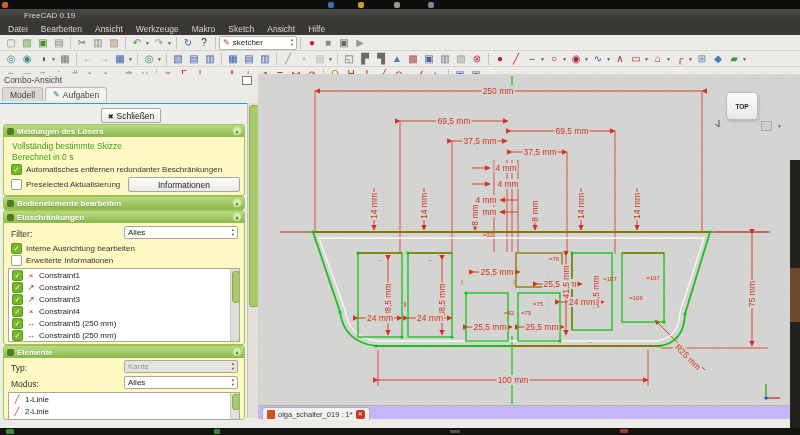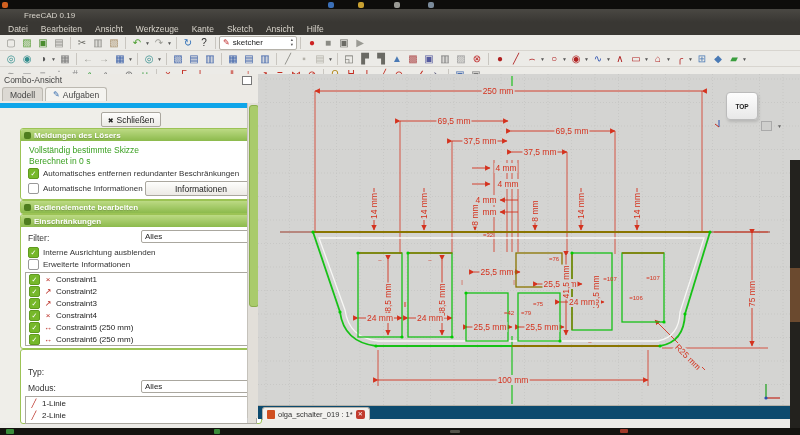--- a/index.html
+++ b/index.html
@@ -30,27 +30,27 @@
   .spin i::before{content:"▴";font-style:normal;}
   .spin b::before{content:"▾";font-weight:normal;}
   
   #panel{left:0;top:74px;width:258px;height:344px;background:#eceae5;border-right:1px solid #aaa79f;}
   #panel-title{left:4px;top:1px;font-size:8.5px;color:#444;}
   #float-ico{right:6px;top:2px;width:8px;height:7px;border:1px solid #777;background:#fff;}
   #tabs{left:2px;top:13px;height:16px;display:flex;gap:2px;}
   .tab{font-size:8.5px;color:#444;padding:2px 7px;border:1px solid #bcb9b1;border-bottom:none;
        border-radius:3px 3px 0 0;background:#dcd9d3;height:14px;box-sizing:border-box;display:flex;gap:3px;align-items:center;}
   .tab.active{background:#f4f3ef;}
-  #panel-body{left:0;top:29px;width:247px;height:315px;background:#efeee9;border-top:5px solid #0ea5e9;}
+  #panel-body{left:0;top:29px;width:247px;height:315px;background:#efeee9;border-top:1px solid #0ea5e9;}
   #panel-sb{left:247px;top:29px;width:11px;height:315px;background:#e2dfd9;border-left:1px solid #c5c2bb;}
   .sbthumb{position:absolute;left:1px;width:8px;background:#a9cb6b;border:1px solid #8aad4e;border-radius:3px;}
   .btn{background:linear-gradient(#fdfdfc,#eceae5);border:1px solid #aaa79f;border-radius:2px;
        font-size:8.5px;color:#222;display:flex;align-items:center;justify-content:center;gap:3px;}
   .xico::before{content:"✖";font-size:7px;}
-  .sect{left:20px;width:240px;border:1px solid #9cc355;border-radius:3px;background:#ffffff;}
+  .sect{left:3px;width:240px;border:1px solid #9cc355;border-radius:3px;background:#fef9c3;}
   .sect-h{position:absolute;left:0;top:0;right:0;height:12px;display:flex;align-items:center;gap:3px;
           background:linear-gradient(#bcda84,#8cba4c);border-radius:2px 2px 0 0;
           color:#fff;font-weight:bold;font-size:8px;padding:0 3px;text-shadow:0 1px 1px #00000033;}
   .sq::before{content:"";display:block;width:7px;height:7px;background:#4e7d1e;border-radius:2px;}
   .coll{margin-left:auto;width:8px;height:8px;border-radius:4px;background:#d7e8b0;color:#4a6f1e;
         font-size:5px;line-height:8px;text-align:center;}
   .coll::before{content:"▴";}
   .gtxt{position:absolute;left:8px;font-size:8.5px;color:#3aa021;}
   .cbrow{position:absolute;left:7px;display:flex;align-items:center;gap:4px;font-size:8px;color:#333;}
   .cb{width:9px;height:9px;border:1px solid #999;background:#fff;border-radius:2px;flex:none;}
@@ -70,21 +70,21 @@
   #dimlabels{position:absolute;left:0;top:0;width:542px;height:331px;pointer-events:none;}
   .dlab{position:absolute;font-size:8.5px;color:#d4321e;background:#d4d4d2;padding:0 1px;white-space:nowrap;}
   .clab{position:absolute;font-size:6px;color:#d4321e;white-space:nowrap;}
   #navcube{right:42px;top:18px;width:30px;height:26px;background:linear-gradient(#fdfdfd,#e8e8e8);
            border:1px solid #bbb;border-radius:4px;color:#222;font-size:6.5px;font-weight:bold;
            display:flex;align-items:center;justify-content:center;box-shadow:1px 2px 3px #00000022;}
   #minicube{right:28px;top:47px;width:9px;height:8px;background:#cfcfcd;border:1px solid #aaa;}
   #minicube-caret{right:18px;top:49px;font-size:5px;color:#666;}
   #navaxis{right:76px;top:40px;width:10px;height:10px;}
   
-  #tabbar{left:258px;top:405px;width:542px;height:13px;background:#0c4a6e;border-top:1px solid #b5b2aa;}
+  #tabbar{left:258px;top:405px;width:542px;height:13px;background:#c4b5fd;border-top:1px solid #b5b2aa;}
   #doctab{position:absolute;left:4px;top:1px;height:12px;background:#f2f1ee;border:1px solid #b5b2aa;
           border-bottom:none;border-radius:3px 3px 0 0;display:flex;align-items:center;gap:3px;
           font-size:7.5px;color:#333;padding:0 4px;}
   #doctab .fcico{width:8px;height:9px;background:#d05020;border-radius:1px;}
   #doctab .close{width:9px;height:9px;background:#c23b2e;border-radius:2px;color:#fff;font-size:6px;
                  line-height:9px;text-align:center;}
   #statusbar{left:0;top:418px;width:800px;height:10px;background:#ecebe7;border-top:1px solid #c5c2bb;
              font-size:7.5px;color:#333;display:flex;align-items:center;padding-left:4px;box-sizing:border-box;}
   #navstyle{position:absolute;left:700px;top:0;height:10px;display:flex;align-items:center;gap:3px;
             font-size:7.5px;color:#555;border-left:1px solid #ccc;padding-left:6px;}
@@ -109,21 +109,21 @@
 
   <div class="abs" id="titlebar">
     <span>FreeCAD 0.19</span>
   </div>
 
   <div class="abs" id="menubar">
       <span class="mi">Datei</span>
       <span class="mi">Bearbeiten</span>
       <span class="mi">Ansicht</span>
       <span class="mi">Werkzeuge</span>
-      <span class="mi">Kante</span>
+      <span class="mi">Makro</span>
       <span class="mi">Sketch</span>
       <span class="mi">Ansicht</span>
       <span class="mi">Hilfe</span>
     </div>
 
   <div class="abs tbrow" id="tbrow0">
       <span class="ticon" style="color: rgb(138, 138, 132);">▢</span>
       <span class="ticon" style="color: rgb(90, 158, 58);">▨</span>
       <span class="ticon" style="color: rgb(74, 140, 47);">▣</span>
       <span class="ticon" style="color: rgb(138, 138, 132);">▤</span>
@@ -276,21 +276,21 @@
           <span class="coll"></span>
         </div>
         <div class="gtxt" style="top:16px;">Vollständig bestimmte Skizze</div>
         <div class="gtxt" style="top:27px;">Berechnet in 0 s</div>
         <div class="cbrow" style="top:39px;">
           <span class="cb on"></span>
           <span>Automatisches entfernen redundanter Beschränkungen</span>
         </div>
         <div class="cbrow" style="top:54px;">
           <span class="cb"></span>
-          <span>Automatische Informationen</span>
+          <span>Preselected Aktualisierung</span>
         </div>
         <div class="btn" style="position:absolute;left:124px;top:52px;width:110px;height:13px;">
           <span>Informationen</span>
         </div>
       </div>
 
       <div class="sect" style="position:absolute;top:92px;height:12px;">
         <div class="sect-h">
           <span class="sq"></span>
           <span>Bedienelemente bearbeiten</span>
@@ -307,21 +307,21 @@
         <div class="frow" style="top:18px;">Filter:</div>
         <div class="combo" style="left:120px;top:15px;width:114px;height:13px;">
           <span>Alles</span>
           <span class="spin">
               <i></i>
               <b></b>
             </span>
         </div>
         <div class="cbrow" style="top:32px;">
           <span class="cb on"></span>
-          <span>Interne Ausrichtung ausblenden</span>
+          <span>Interne Ausrichtung bearbeiten</span>
         </div>
         <div class="cbrow" style="top:44px;">
           <span class="cb"></span>
           <span>Erweiterte Informationen</span>
         </div>
         <div class="list" style="left:4px;top:57px;width:230px;height:72px;" id="constraint-list">
           <div class="lsb">
               <span class="sbthumb" style="top:2px;height:30px;left:0.5px;width:6px;"></span>
             </div>
         <div class="li">
@@ -354,21 +354,33 @@
               <span class="cicon" style="color: rgb(184, 40, 30);">↔</span>
               <span>Constraint6 (250 mm)</span>
             </div>
             <div class="li">
               <span class="cb on"></span>
             </div>
           </div>
       </div>
 
       <div class="sect" style="position:absolute;top:241px;height:73px;">
+        <div class="sect-h">
+          <span class="sq"></span>
+          <span>Elemente</span>
+          <span class="coll"></span>
+        </div>
         <div class="frow" style="top:17px;">Typ:</div>
+        <div class="combo dis" style="left:120px;top:14px;width:114px;height:13px;">
+          <span>Kante</span>
+          <span class="spin">
+              <i></i>
+              <b></b>
+            </span>
+        </div>
         <div class="frow" style="top:33px;">Modus:</div>
         <div class="combo" style="left:120px;top:30px;width:114px;height:13px;">
           <span>Alles</span>
           <span class="spin">
               <i></i>
               <b></b>
             </span>
         </div>
         <div class="list" style="left:4px;top:46px;width:230px;height:26px;" id="element-list">
           <div class="lsb">

